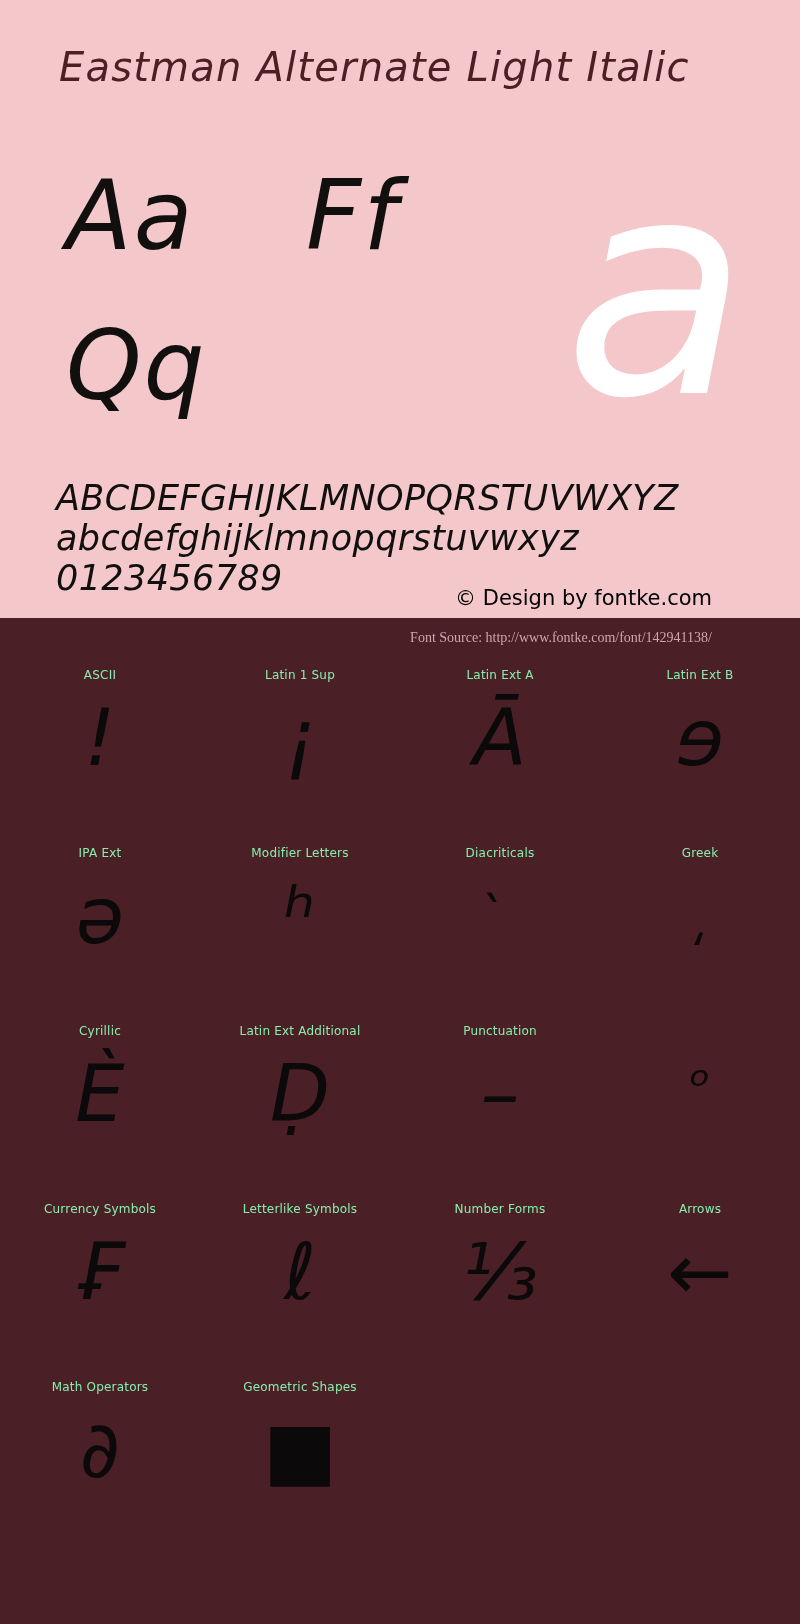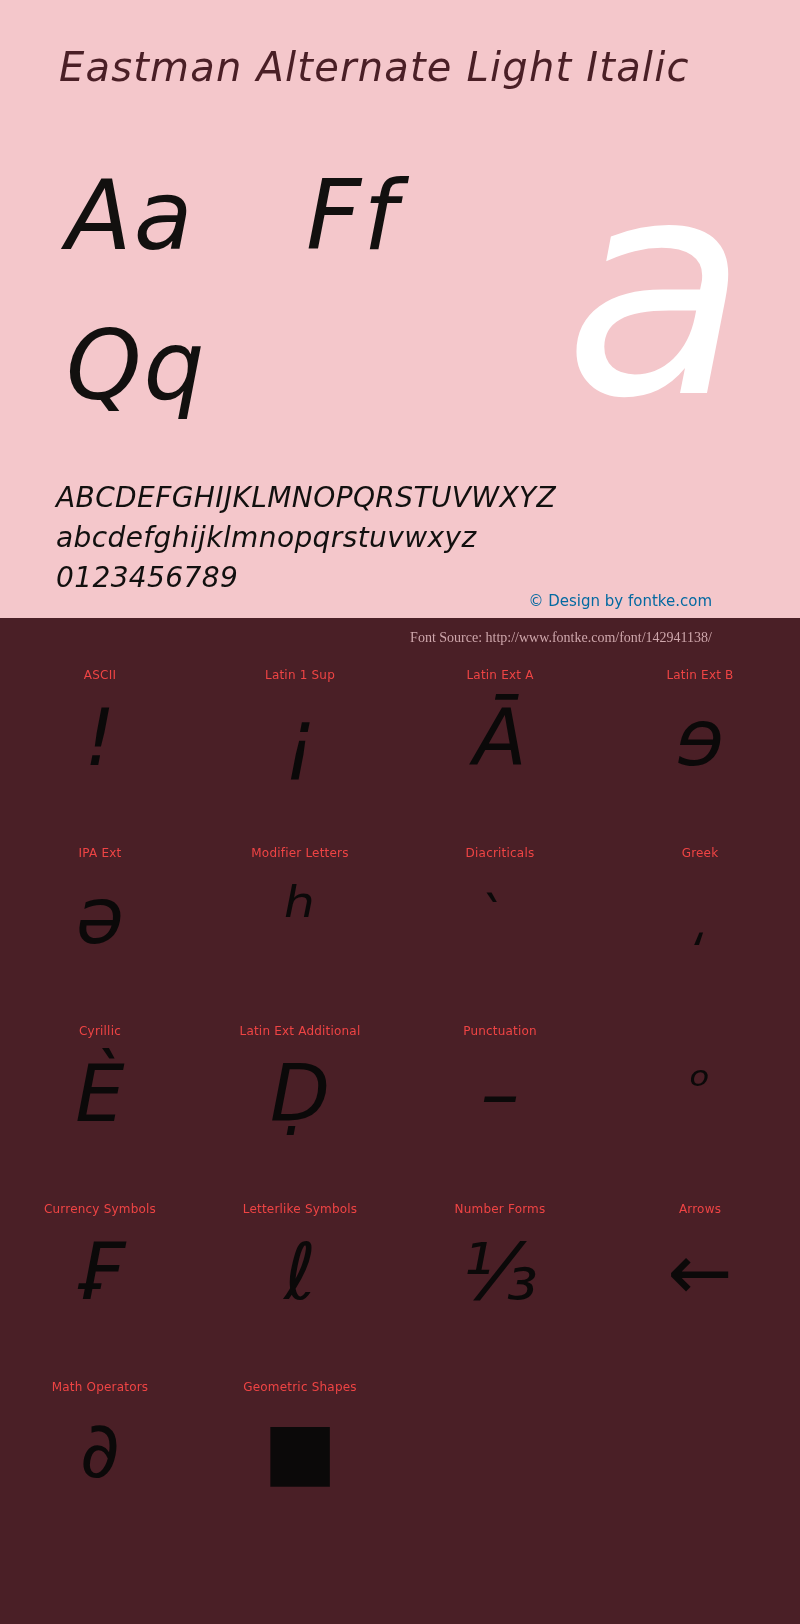--- a/index.html
+++ b/index.html
@@ -75,33 +75,33 @@
   .alphabet-block {
     position: absolute;
     left: 56px;
     top: 478px;
     color: #12100f;
   }
   .alpha-row {
     font-family: "DejaVu Sans", sans-serif;
     font-style: italic;
     font-weight: 300;
-    font-size: 28px;
+    font-size: 35px;
     line-height: 40px;
     letter-spacing: 0.4px;
     white-space: nowrap;
   }
 
   .credit-line {
     position: absolute;
     right: 88px;
     bottom: 8px;
     font-family: "DejaVu Sans", sans-serif;
-    font-size: 15px;
-    color: #0369a1;
+    font-size: 21px;
+    color: #000000;
     white-space: nowrap;
   }
 
   
   .specimen-bottom {
     position: relative;
     width: 800px;
     height: 1006px;
     background: #4a1f26;
     box-sizing: border-box;
@@ -127,21 +127,21 @@
     grid-auto-rows: 178px;
   }
   .block-cell {
     position: relative;
     text-align: center;
   }
   .block-label {
     display: block;
     font-family: "DejaVu Sans", sans-serif;
     font-size: 12px;
-    color: #ef4444;
+    color: #86efac;
     letter-spacing: 0.2px;
     padding-top: 12px;
     white-space: nowrap;
   }
   .block-sample {
     display: block;
     font-family: "DejaVu Sans", sans-serif;
     font-style: italic;
     font-weight: 300;
     font-size: 78px;

